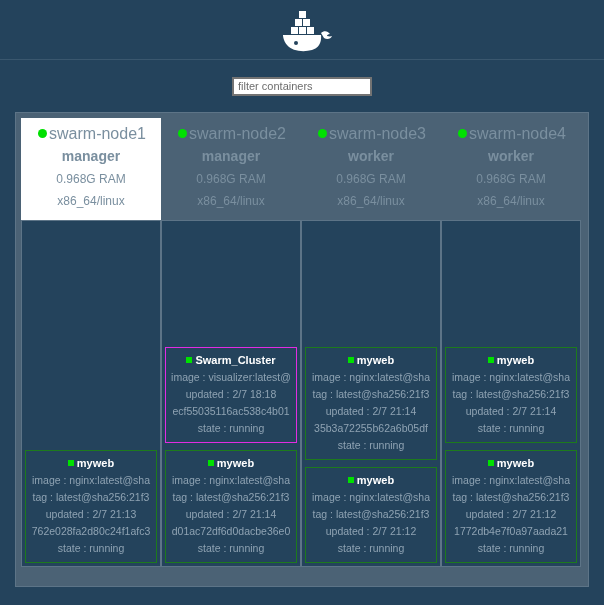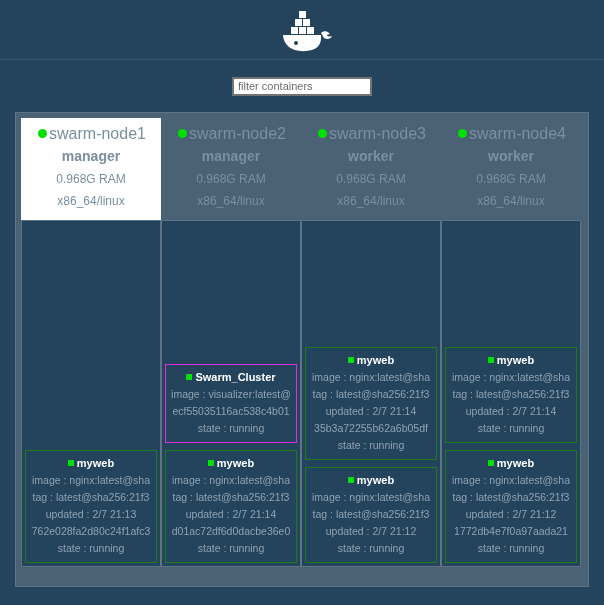--- a/index.html
+++ b/index.html
@@ -208,20 +208,21 @@
       <div class="node-header">
         <div class="node-title"><span class="dot"></span><span>swarm-node2</span></div>
         <div class="node-role">manager</div>
         <div class="node-meta">0.968G RAM</div>
         <div class="node-meta">x86_64/linux</div>
       </div>
       <div class="node-body">
         <div class="container-card highlight">
           <div class="c-name"><span class="c-dot"></span><span>Swarm_Cluster</span></div>
           <div class="c-line wide">image : visualizer:latest@</div>
+          <div class="c-line">updated : 2/7 18:18</div>
           <div class="c-line wide">ecf55035116ac538c4b01</div>
           <div class="c-line">state : running</div>
         </div>
         <div class="container-card">
           <div class="c-name"><span class="c-dot"></span><span>myweb</span></div>
           <div class="c-line wide">image : nginx:latest@sha</div>
           <div class="c-line wide">tag : latest@sha256:21f3</div>
           <div class="c-line">updated : 2/7 21:14</div>
           <div class="c-line wide">d01ac72df6d0dacbe36e0</div>
           <div class="c-line">state : running</div>

